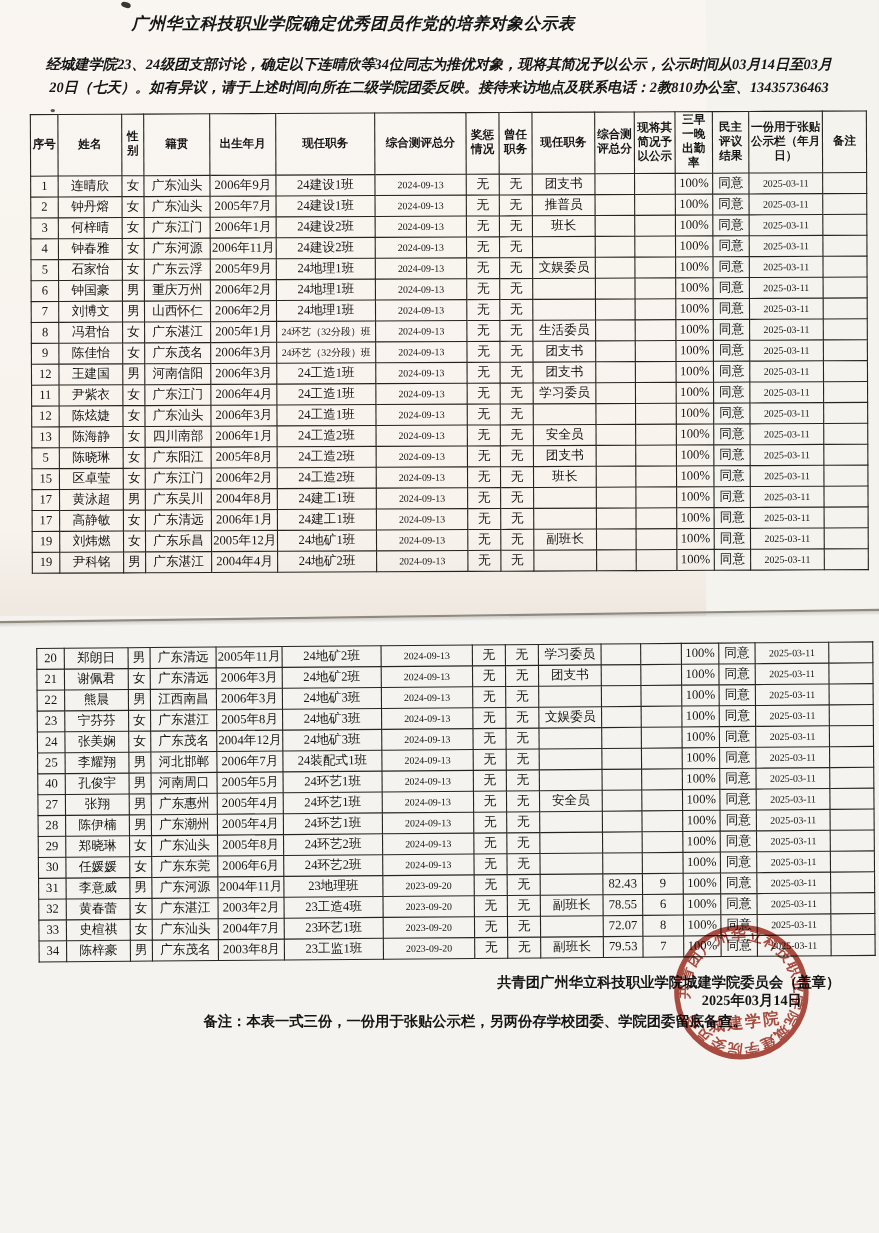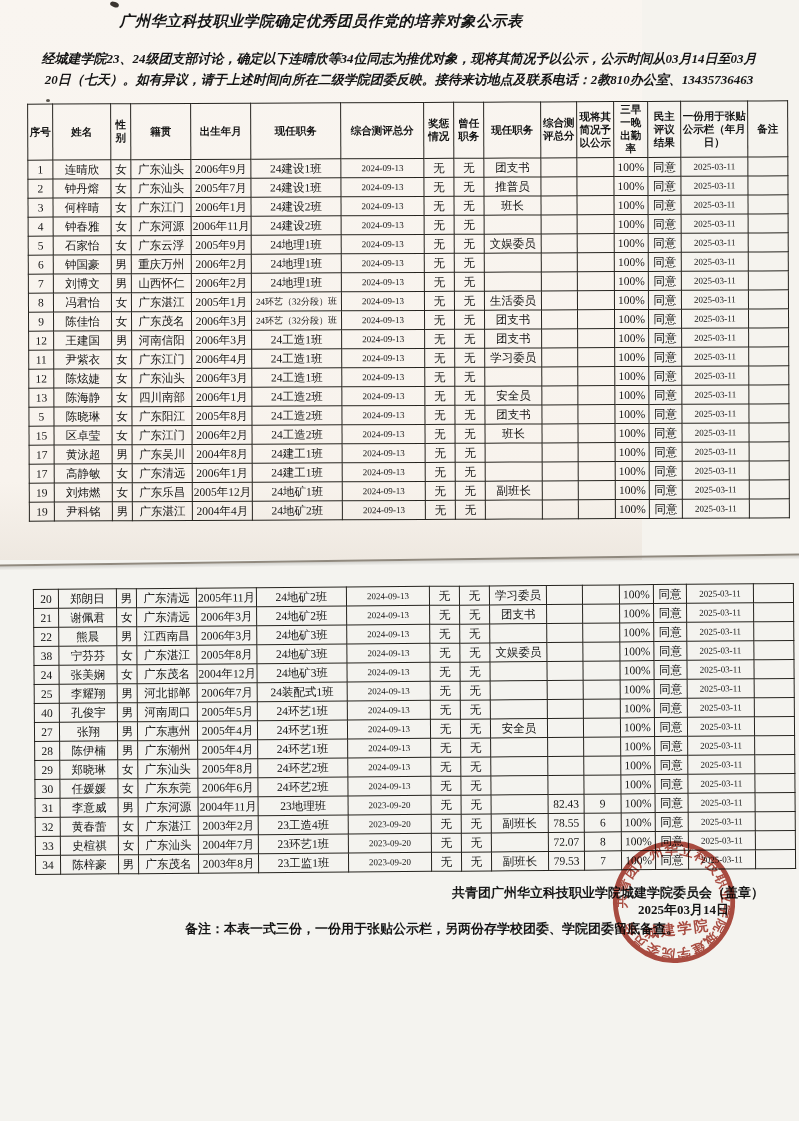--- a/index.html
+++ b/index.html
@@ -541,21 +541,21 @@
           <td>无</td>
           <td></td>
           <td></td>
           <td></td>
           <td>100%</td>
           <td>同意</td>
           <td class="small">2025-03-11</td>
           <td></td>
         </tr>
         <tr>
-          <td>38</td>
+          <td>23</td>
           <td>宁芬芬</td>
           <td>女</td>
           <td>广东湛江</td>
           <td>2005年8月</td>
           <td>24地矿3班</td>
           <td class="small">2024-09-13</td>
           <td>无</td>
           <td>无</td>
           <td>文娱委员</td>
           <td></td>

